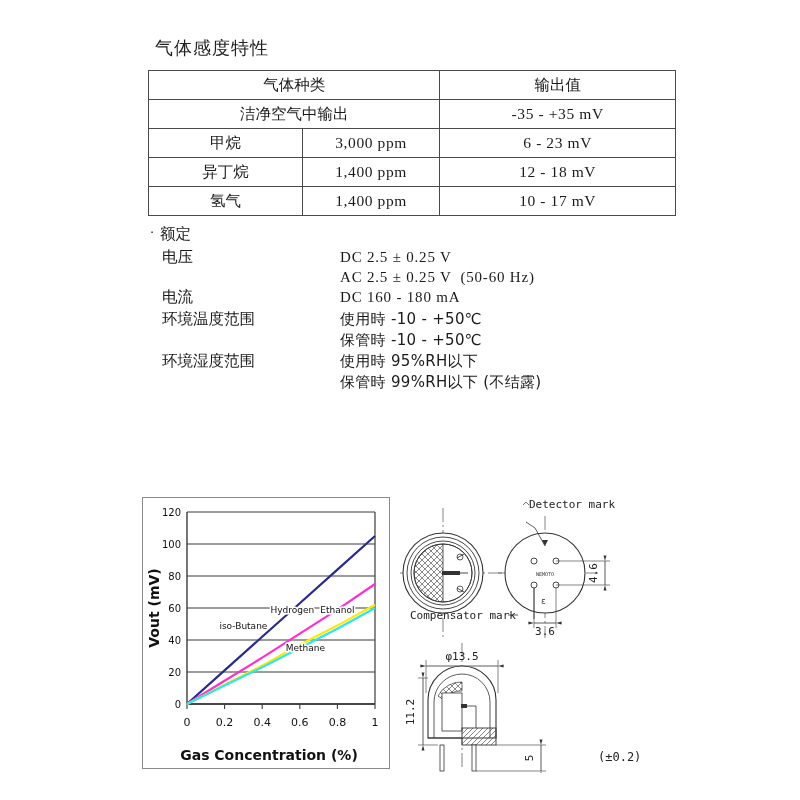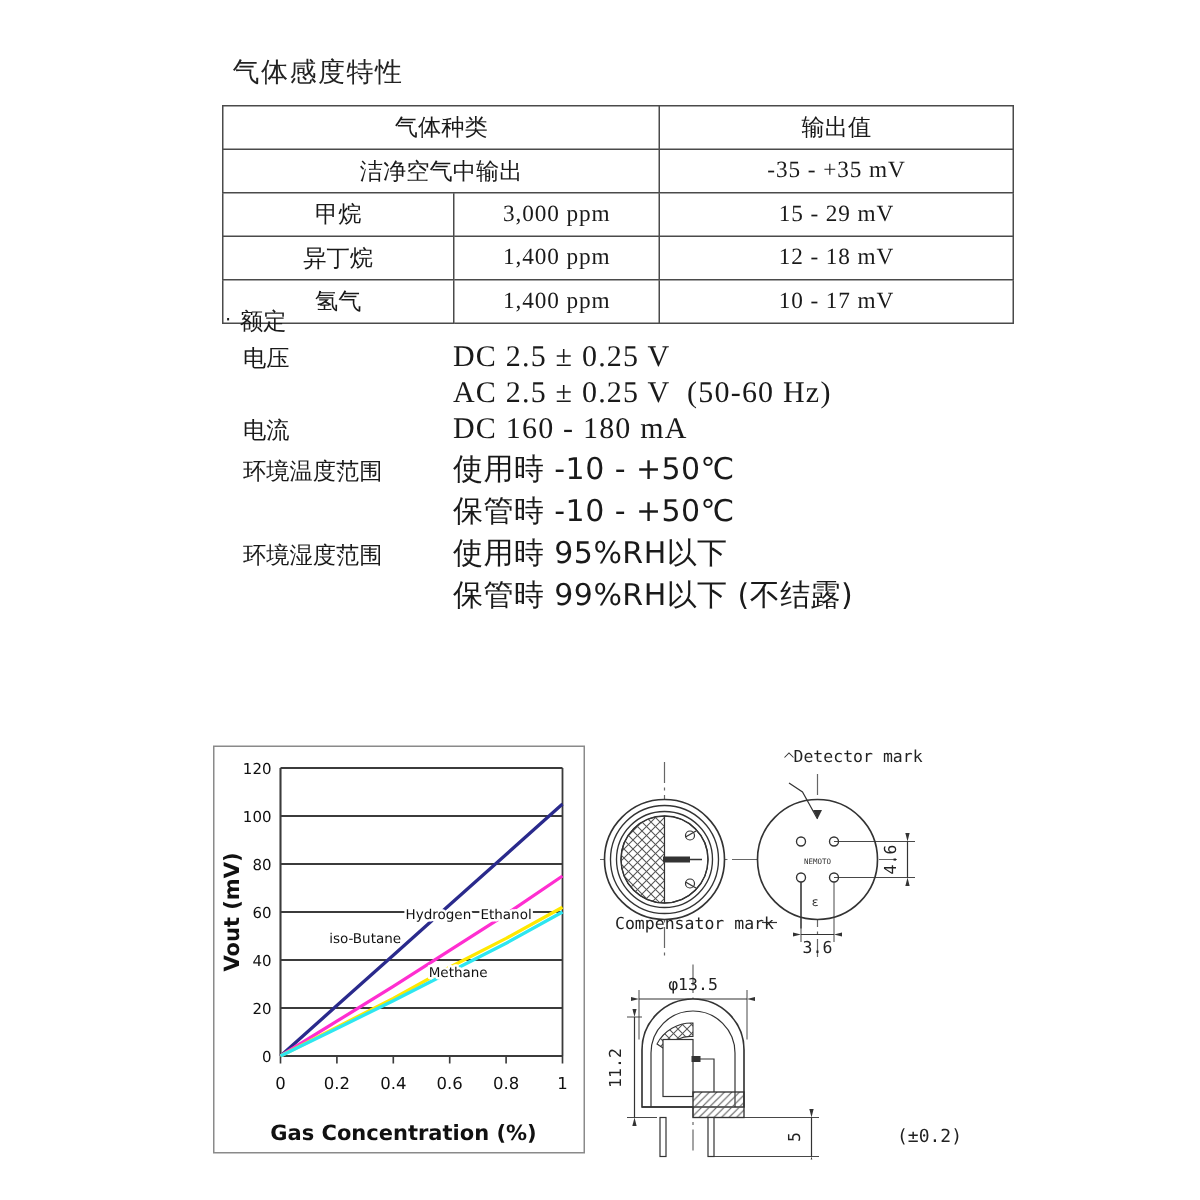--- a/index.html
+++ b/index.html
@@ -50,47 +50,48 @@
   .col-name  { width: 152px; }
   .col-conc  { width: 132px; margin-top: 12px; }
   .col-out   { width: 240px; text-align: center; }
   .th-center { text-align: center; }
   .cell-left { text-align: center; padding-left: 8px; }
 
   
   #ratings {
     position: absolute;
     left: 150px;
-    top: 204px;
+    top: 224px;
     font-size: 15.5px;
     font-family: "DejaVu Sans", "Liberation Sans", sans-serif;
   }
   #ratings .bullet-row {
     margin-bottom: 2px;
   }
   #ratings .dot {
     display: inline-block;
     width: 10px;
     font-size: 13px;
     vertical-align: 2px;
   }
   .rate-row {
     display: flex;
     align-items: baseline;
     margin-bottom: 1px;
     padding-left: 12px;
+    gap: 38px;
   }
   .rate-label {
     width: 140px;
     flex: 0 0 140px;
   }
   .rate-value {
     font-family: "Liberation Serif", "DejaVu Serif", serif;
     letter-spacing: 0.8px;
-    font-size: 20px;
+    font-size: 15px;
     white-space: pre;
   }
   .rate-value.cjk {
     font-family: "DejaVu Sans", "Liberation Sans", sans-serif;
     letter-spacing: 0.3px;
   }
 
   
   #chart-panel {
     position: absolute;
@@ -129,21 +130,21 @@
     </tr>
   </thead>
   <tbody>
     <tr>
       <td class="cell-left" colspan="2">洁净空气中输出</td>
       <td class="col-out numeric">-35 - +35 mV</td>
     </tr>
     <tr>
       <td class="cell-left col-name">甲烷</td>
       <td class="cell-left col-conc numeric">3,000 ppm</td>
-      <td class="col-out numeric">15 - 29 mV</td>
+      <td class="col-out numeric">6 - 23 mV</td>
     </tr>
     <tr>
       <td class="cell-left col-name">异丁烷</td>
       <td class="cell-left col-conc numeric">1,400 ppm</td>
       <td class="col-out numeric">12 - 18 mV</td>
     </tr>
     <tr>
       <td class="cell-left col-name">氢气</td>
       <td class="cell-left col-conc numeric">1,400 ppm</td>
       <td class="col-out numeric">10 - 17 mV</td>

